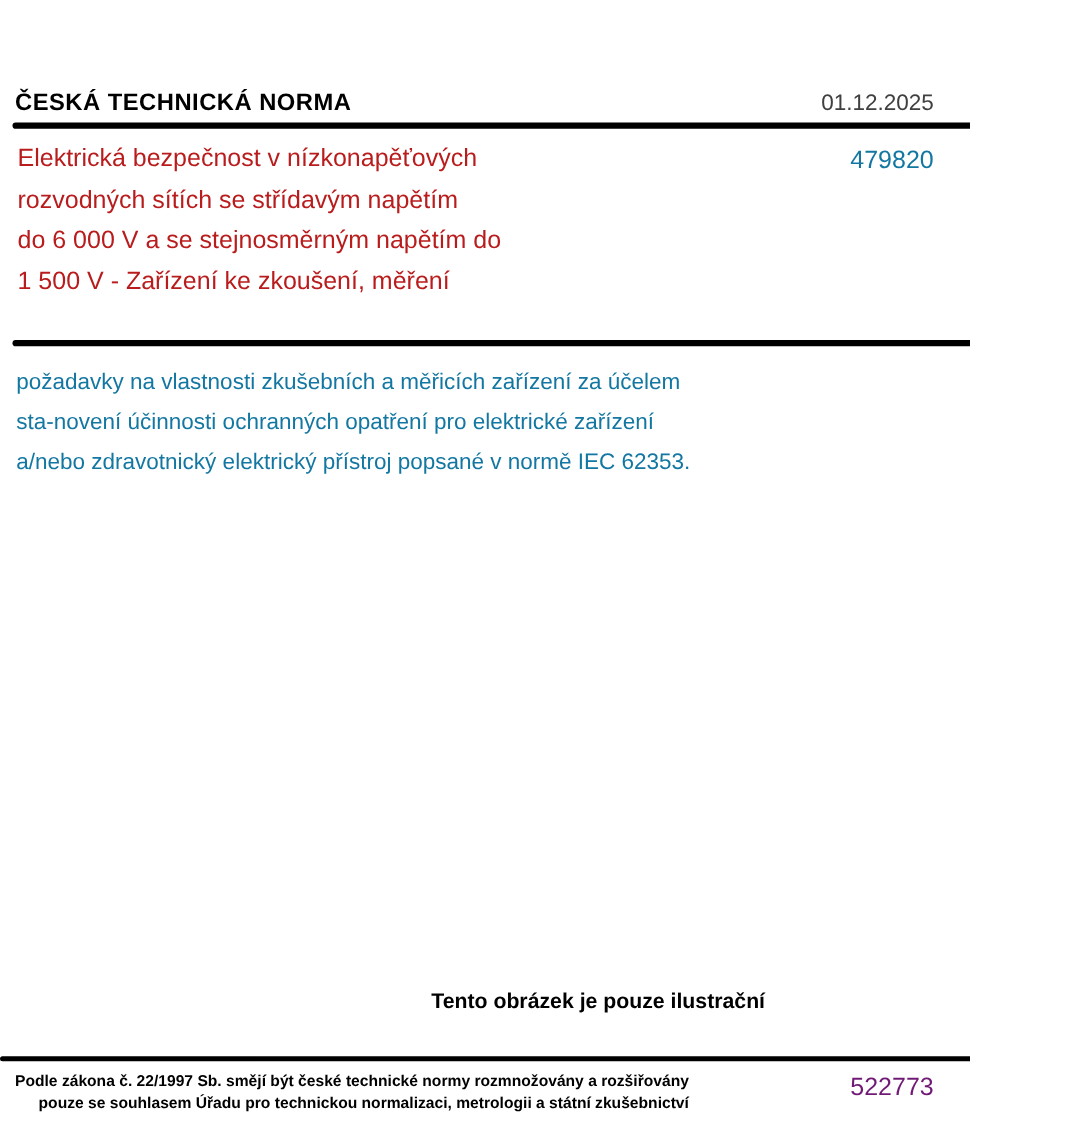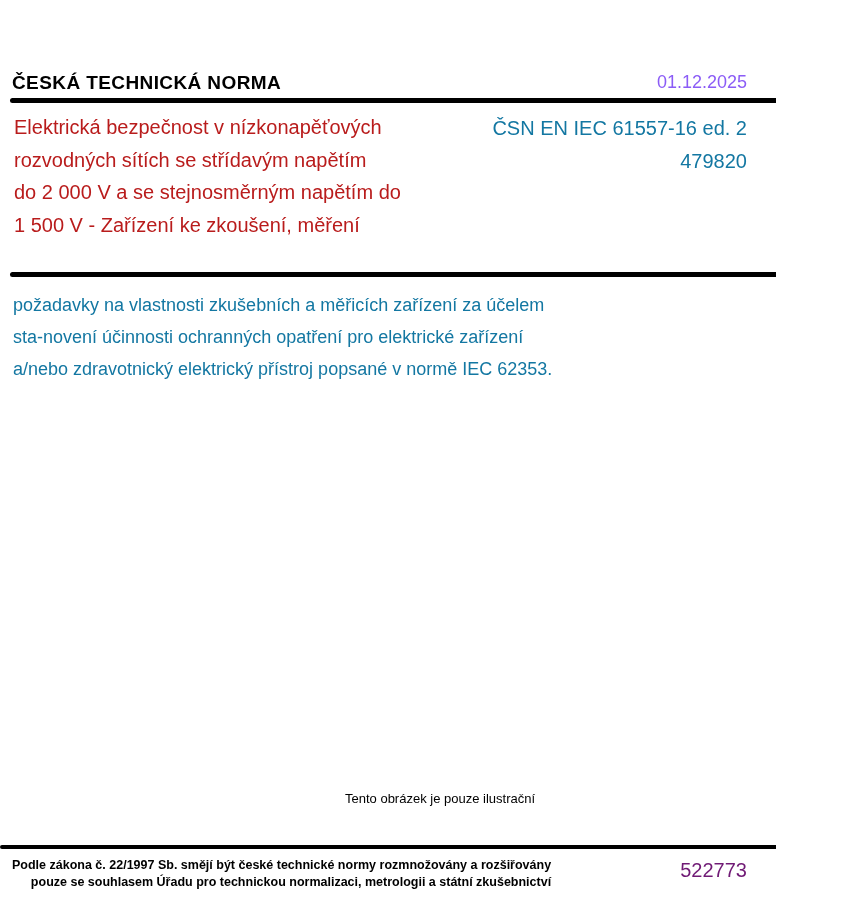--- a/index.html
+++ b/index.html
@@ -26,21 +26,21 @@
     font-size: 19px;
     font-weight: bold;
     letter-spacing: 0.4px;
     color: #000000;
     white-space: nowrap;
   }
   .issue-date {
     position: absolute;
     right: 29px; top: 72px;
     font-size: 18px;
-    color: #8b5cf6;
+    color: #404040;
     white-space: nowrap;
   }
   .norm-title {
     position: absolute;
     left: 14px; top: 111px;
     font-size: 20px;
     line-height: 32.5px;
     color: #b91c1c;
   }
   .norm-title div { white-space: nowrap; }
@@ -57,22 +57,22 @@
     left: 13px; top: 289px;
     font-size: 18px;
     line-height: 32px;
     color: #1377a2;
   }
   .abstract div { white-space: nowrap; }
   .tab-gap { display: inline-block; width: 21px; }
   .illustration-note {
     position: absolute;
     left: 345px; top: 791px;
-    font-size: 13px;
-    font-weight: normal;
+    font-size: 17px;
+    font-weight: bold;
     color: #000000;
     white-space: nowrap;
   }
   .legal-note {
     position: absolute;
     left: 12px; top: 857px;
     font-size: 12.5px;
     font-weight: bold;
     line-height: 16.5px;
     color: #000000;
@@ -93,26 +93,25 @@
 <div class="page">
 
   <div class="header-title">ČESKÁ TECHNICKÁ NORMA</div>
   <div class="issue-date">01.12.2025</div>
 
   <div class="rule rule-top"></div>
 
   <div class="norm-title">
     <div>Elektrická bezpečnost v nízkonapěťových</div>
     <div>rozvodných sítích se střídavým napětím</div>
-    <div>do 2 000 V a se stejnosměrným napětím do</div>
+    <div>do 6 000 V a se stejnosměrným napětím do</div>
     <div>1 500 V - Zařízení ke zkoušení, měření</div>
   </div>
 
   <div class="designation-block">
-    <div>ČSN EN IEC 61557-16 ed. 2</div>
     <div>479820</div>
   </div>
 
   <div class="rule rule-mid"></div>
 
   <div class="abstract">
     <div>požadavky na vlastnosti zkušebních a měřicích zařízení za účelem</div>
     <div>sta-novení účinnosti ochranných opatření pro elektrické zařízení</div>
     <div>a/nebo zdravotnický elektrický přístroj popsané v normě IEC 62353.</div>
   </div>

